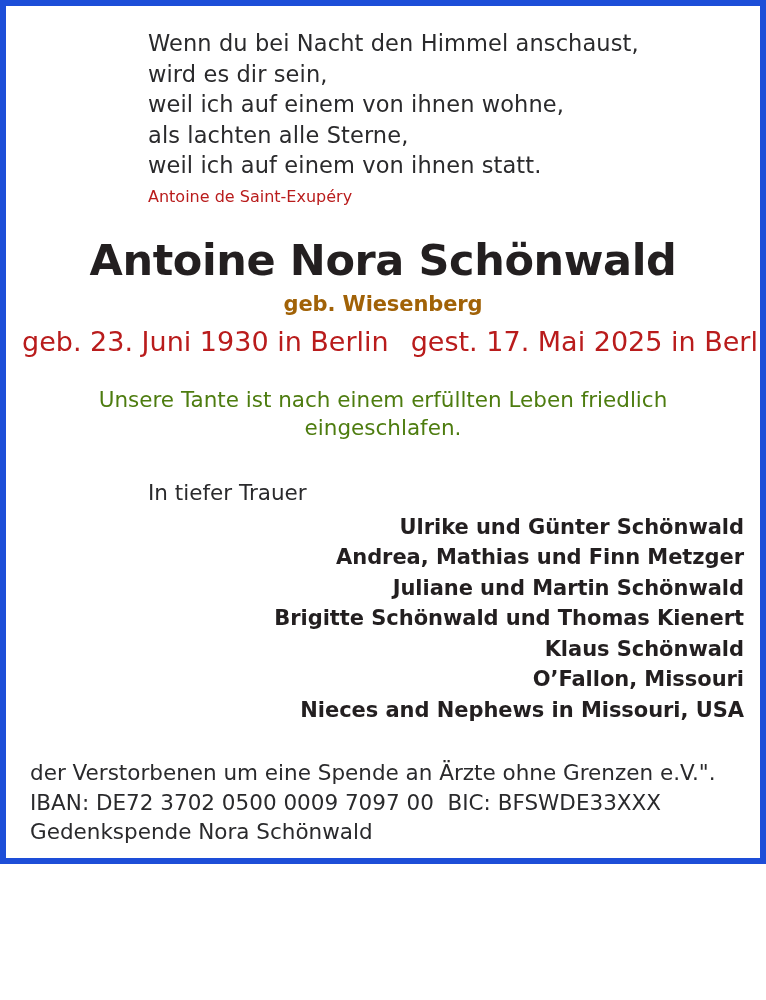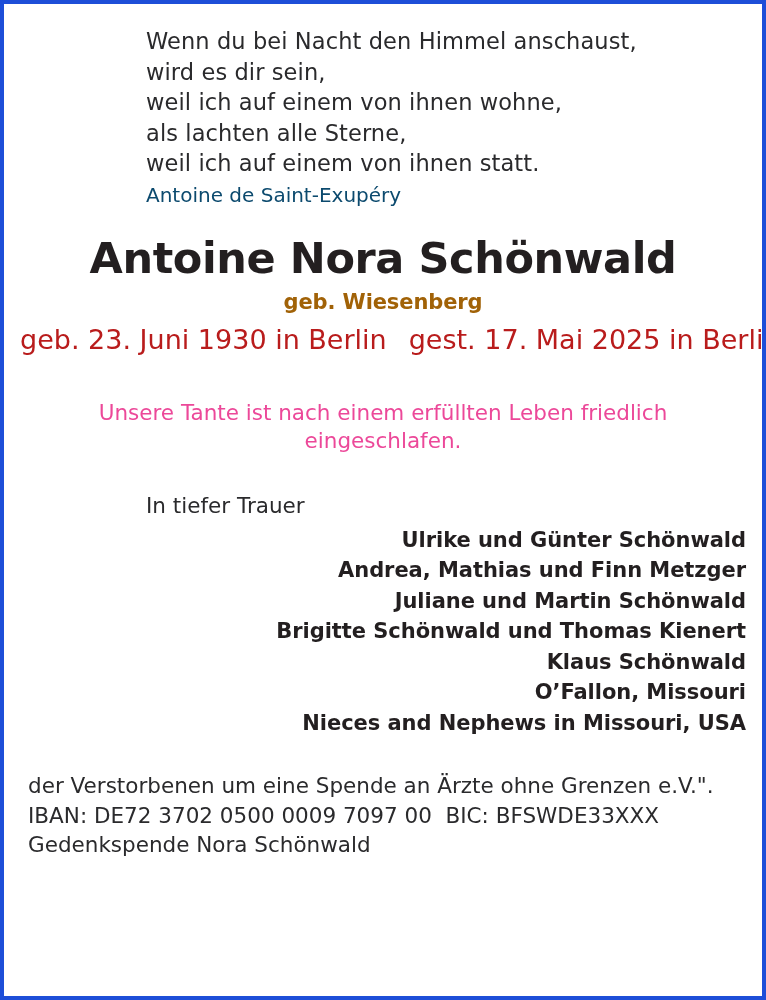--- a/index.html
+++ b/index.html
@@ -6,24 +6,24 @@
     margin: 0;
     padding: 0;
     background: #ffffff;
   }
   body {
     font-family: "DejaVu Sans", "Liberation Sans", sans-serif;
   }
   .notice {
     position: relative;
     width: 766px;
-    height: 1000px;
+    height: 864px;
     box-sizing: border-box;
     background: #ffffff;
-    border: 4px solid #1d4ed8;
+    border: 6px solid #1d4ed8;
     overflow: hidden;
   }
   .inner {
     position: absolute;
     top: 0;
     left: 0;
     right: 0;
     bottom: 0;
     padding: 22px 16px 0 16px;
     box-sizing: border-box;
@@ -37,23 +37,23 @@
     line-height: 30.5px;
     font-weight: 400;
     color: #2a2a2c;
     letter-spacing: 0.1px;
   }
   .poem-line {
     white-space: pre;
   }
   .poem-author {
     margin: 4px 0 0 126px;
-    font-size: 20px;
+    font-size: 16px;
     line-height: 24px;
-    color: #0c4a6e;
+    color: #b91c1c;
   }
 
   
   .name-block {
     margin-top: 26px;
     text-align: center;
   }
   .deceased-name {
     font-size: 43px;
     line-height: 50px;
@@ -78,25 +78,25 @@
     color: #b91c1c;
     white-space: nowrap;
   }
   .date-gap {
     display: inline-block;
     width: 22px;
   }
 
   
   .passing {
-    margin-top: 46px;
+    margin-top: 31px;
     text-align: center;
     font-size: 21.5px;
     line-height: 28px;
-    color: #ec4899;
+    color: #4d7c0f;
   }
 
   
   .mourn-wrap {
     margin: 37px 0 0 126px;
   }
   .mourn-heading {
     font-size: 21.5px;
     line-height: 28px;
     font-weight: 400;

